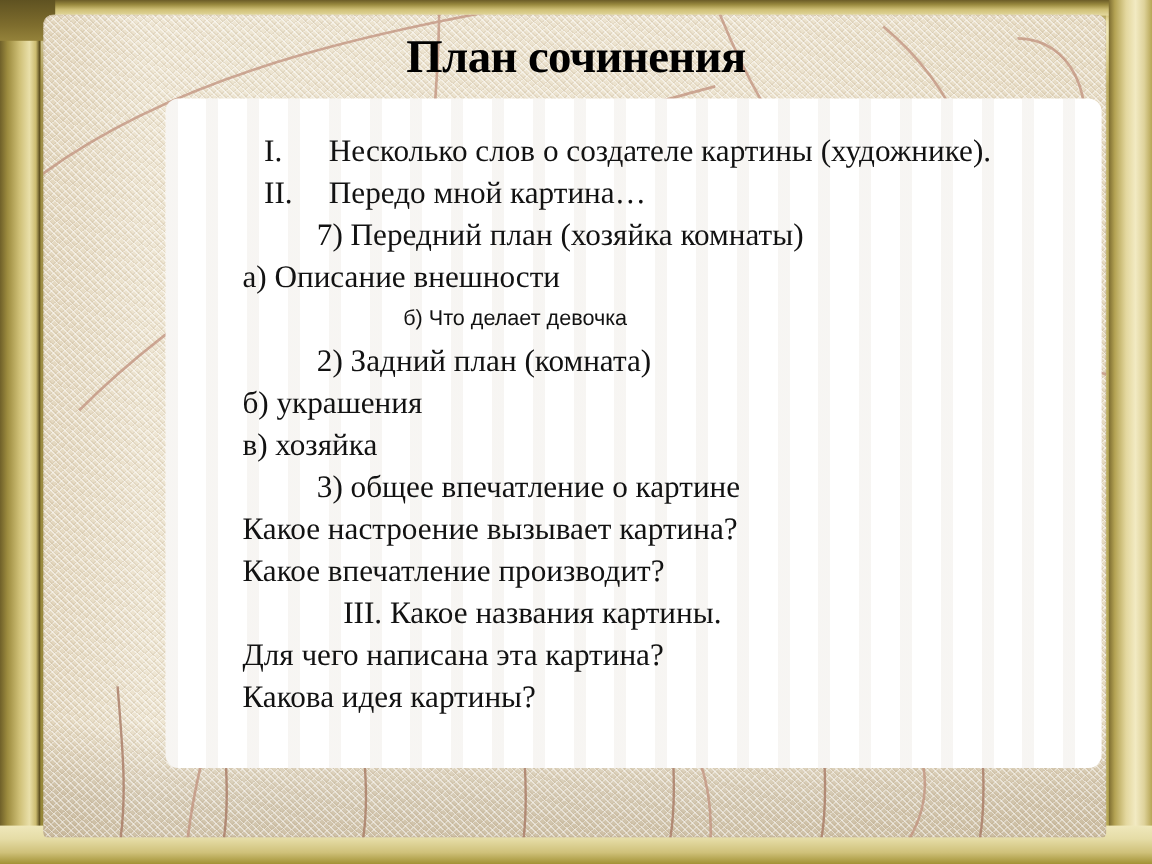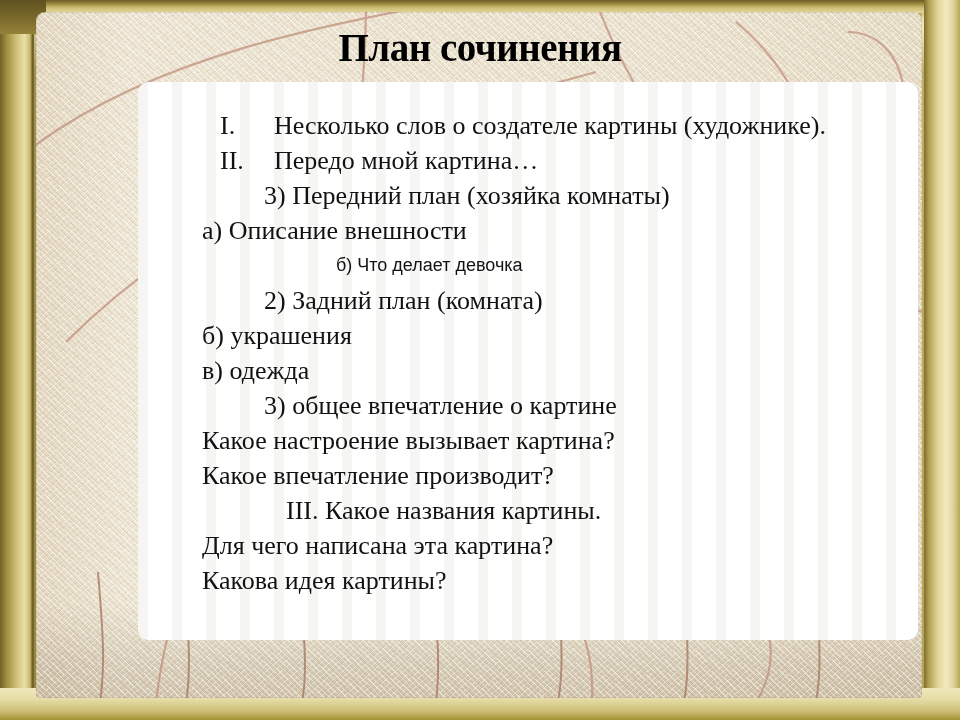--- a/index.html
+++ b/index.html
@@ -244,26 +244,26 @@
     </svg>
   </div>
 
   <div class="title">План сочинения</div>
 
   <div class="card">
     <div class="card-bands"></div>
     <div class="plan-list" id="plan-list">
         <div class="plan-line ind-0"><span class="roman-label">I.</span><span>Несколько слов о создателе картины (художнике).</span></div>
         <div class="plan-line ind-0"><span class="roman-label">II.</span><span>Передо мной картина…</span></div>
-        <div class="plan-line ind-1"><span>3) Передний план (хозяйка комнаты)</span></div>
+        <div class="plan-line ind-1"><span>7) Передний план (хозяйка комнаты)</span></div>
         <div class="plan-line ind-2"><span>а) Описание внешности</span></div>
         <div class="plan-line ind-3 sans"><span>б) Что делает девочка</span></div>
         <div class="plan-line ind-1"><span>2) Задний план (комната)</span></div>
         <div class="plan-line ind-2"><span>б) украшения</span></div>
-        <div class="plan-line ind-2"><span>в) одежда</span></div>
+        <div class="plan-line ind-2"><span>в) хозяйка</span></div>
         <div class="plan-line ind-1"><span>3) общее впечатление о картине</span></div>
         <div class="plan-line ind-2"><span>Какое настроение вызывает картина?</span></div>
         <div class="plan-line ind-2"><span>Какое впечатление производит?</span></div>
         <div class="plan-line ind-4"><span>III. Какое названия картины.</span></div>
         <div class="plan-line ind-2"><span>Для чего написана эта картина?</span></div>
         <div class="plan-line ind-2"><span>Какова идея картины?</span></div>
       </div>
   </div>
 
 </div>

